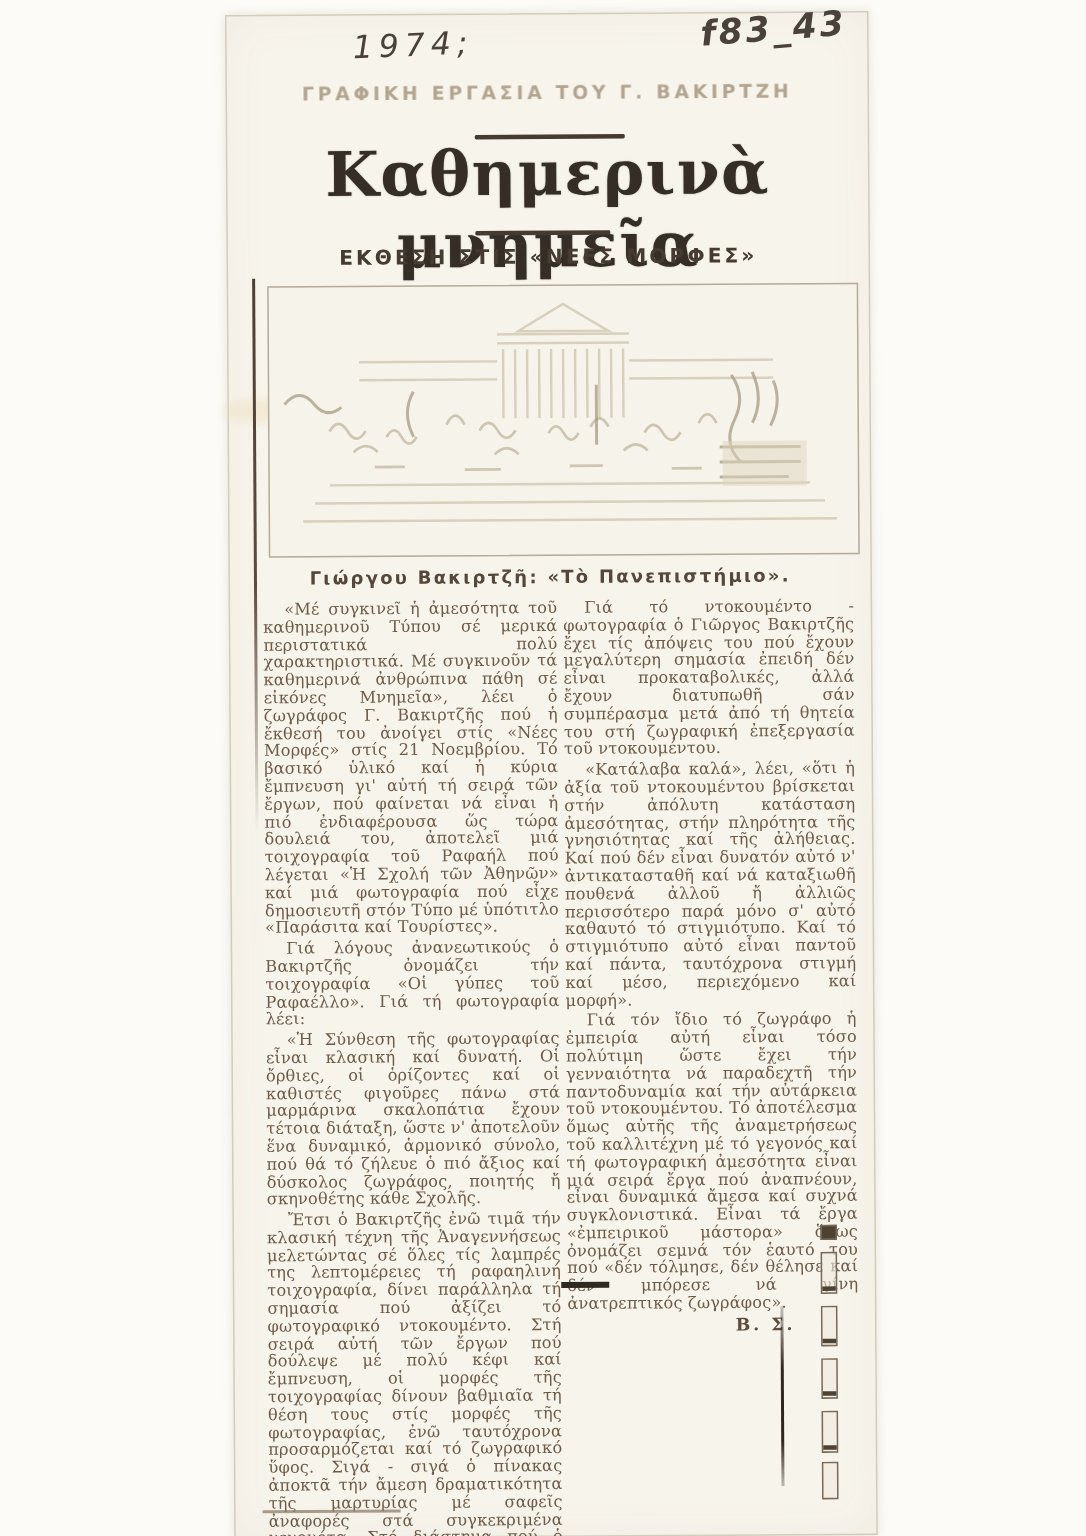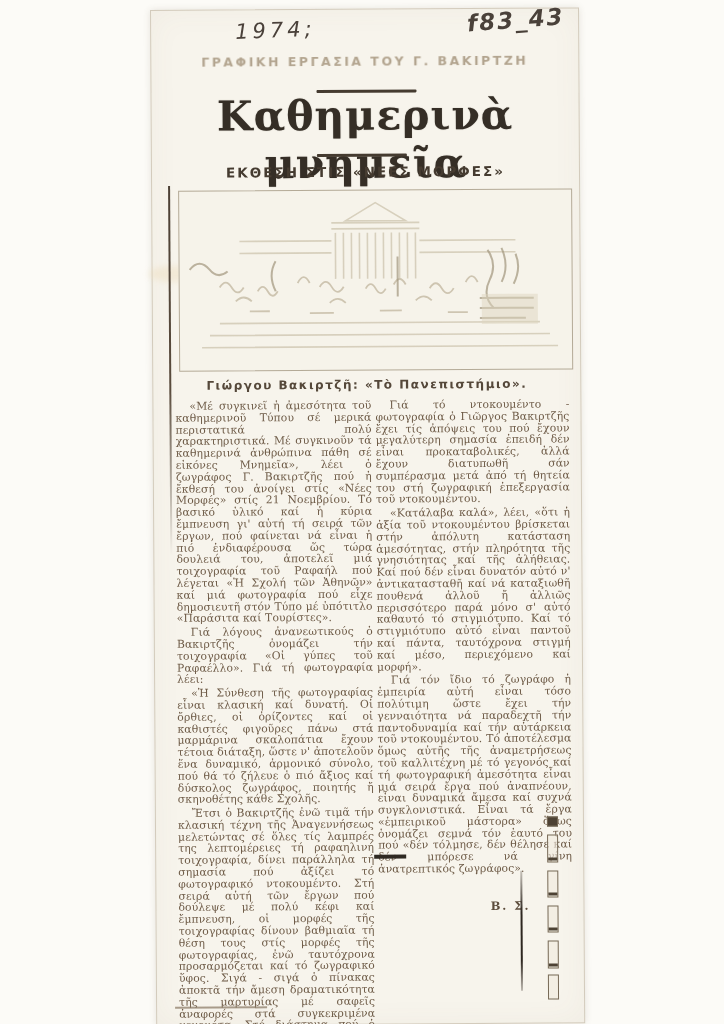--- a/index.html
+++ b/index.html
@@ -62,21 +62,21 @@
     position:absolute;top:390px;
     font-size:10.8px;line-height:11.8px;color:#6e5b47;
     text-align:justify;
     letter-spacing:.1px;
   }
   .col p{margin:0 0 2px 0;text-indent:14px;}
   .col-left{left:22px;width:196px;}
   .col-right{left:222px;width:194px;}
   .signature{
     text-align:right;padding-right:42px;font-weight:bold;
-    letter-spacing:2px;margin-top:26px;color:#5c4c3c;font-size:11.5px;
+    letter-spacing:2px;margin-top:3px;color:#5c4c3c;font-size:11.5px;
   }
   .left-rule{
     position:absolute;left:16px;top:175px;width:2px;height:370px;
     background:linear-gradient(#4c4034,#5a4c3d 55%,rgba(90,76,61,0));
   }
   .bottom-rule{
     position:absolute;left:18px;top:996px;width:92px;height:2px;
     background:#8d7e6a;opacity:.75;
   }
   .dash-artifact{

